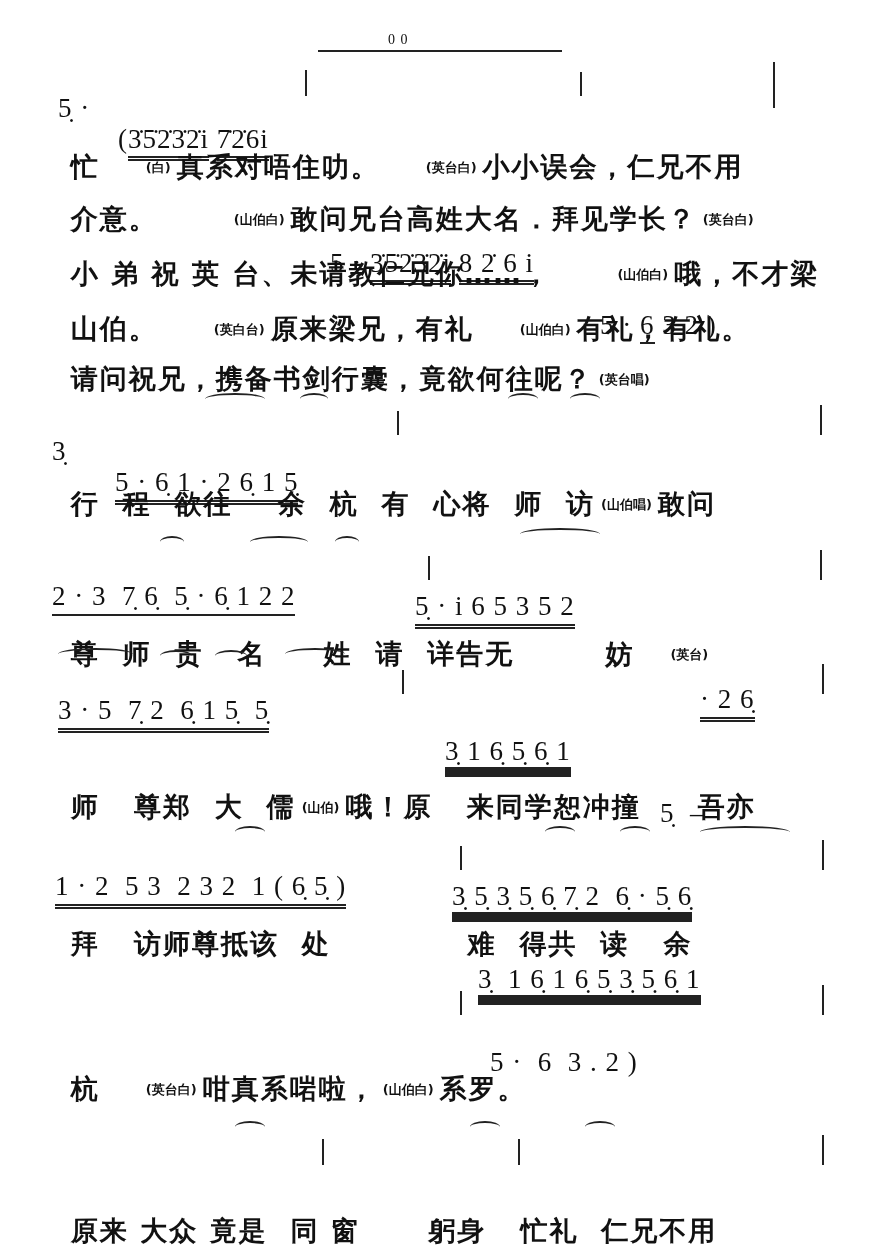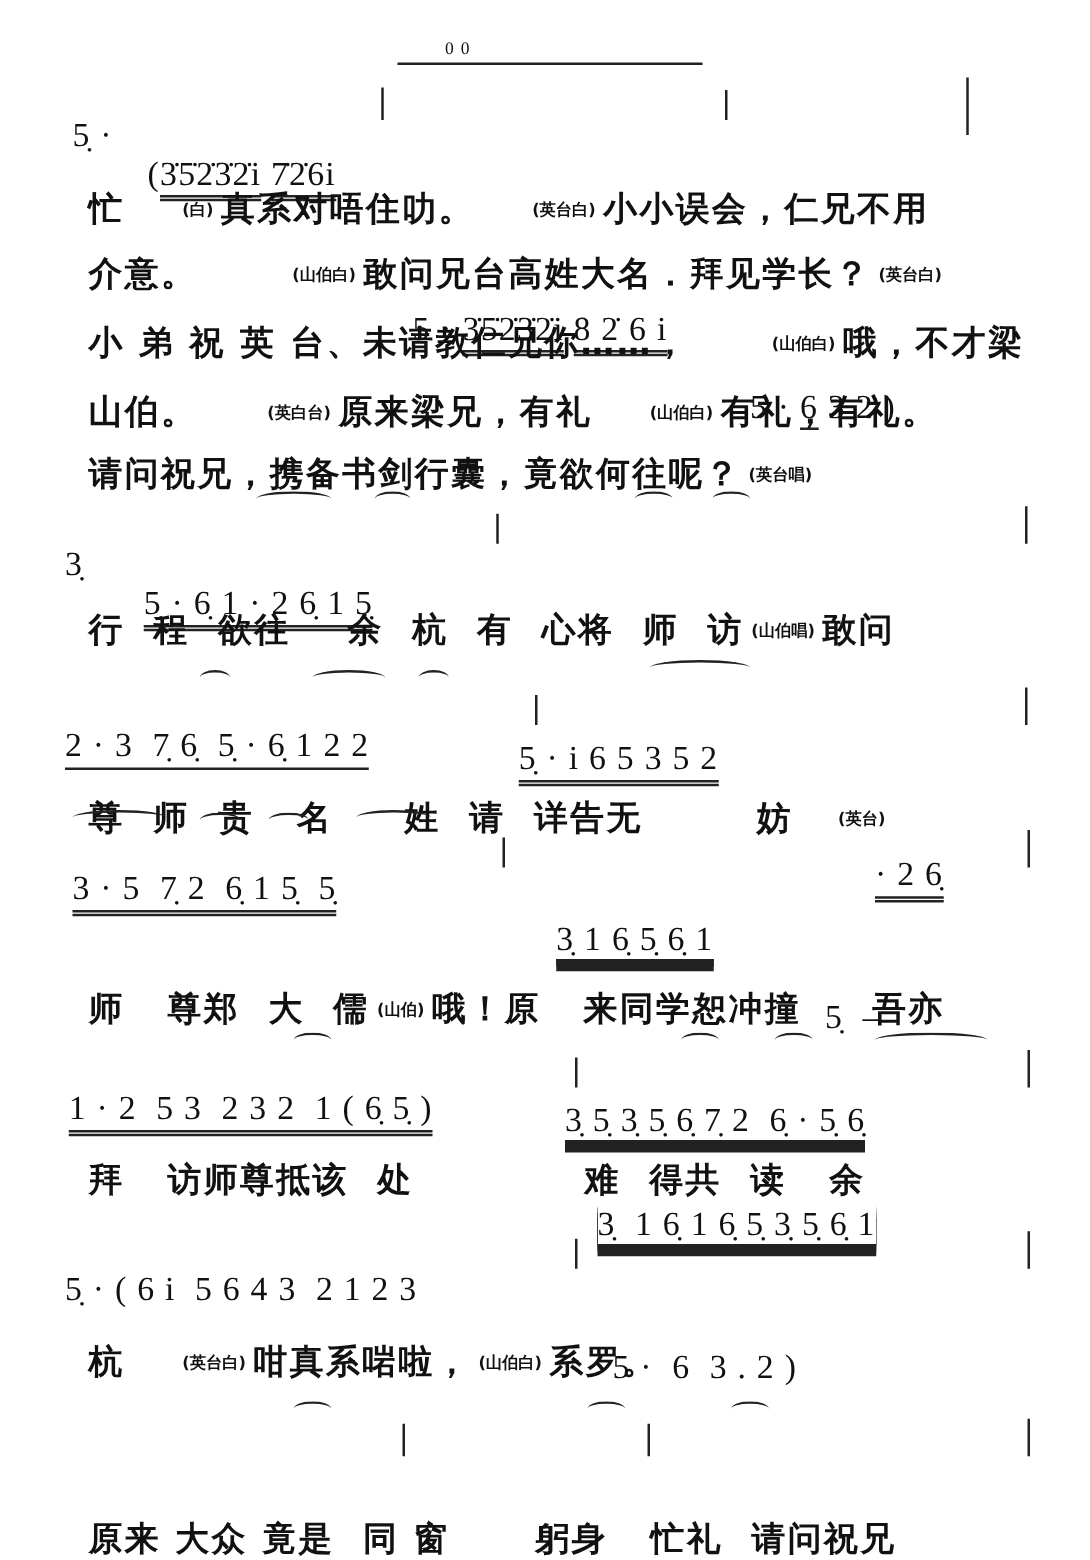--- a/index.html
+++ b/index.html
@@ -18,21 +18,21 @@
   .slur { position:absolute; border-top:2px solid #222; border-radius:50% 50% 0 0; height:10px; }
 </style>
 </head>
 <body>
 
 <div class="row notes" style="top:62px;">
   <span class="seg" style="left:58px;">5̣ ·</span>
   <span class="seg" style="left:118px;">(<span class="ul2">3̇5̇2̇3̇2̇i</span> <span class="ul2">7̇2̇6i</span></span>
   <div class="bar" style="left:305px; top:8px; height:26px;"></div>
   <div class="volta" style="left:318px; top:-12px; width:244px;"></div>
-  <span class="seg" style="left:356px; top:-30px; font-size:14px;">0 0</span>
+  <span class="seg" style="left:388px; top:-30px; font-size:14px;">0 0</span>
   <span class="seg" style="left:330px;">5 · <span class="ul2">3̇5̇2̇3̇2̇i</span> <span class="ul2">8 2̇ 6 i</span></span>
   <div class="bar" style="left:580px; top:10px; height:24px;"></div>
   <span class="seg" style="left:600px;">5 · <span class="ul1">6</span> 3 2 )</span>
   <div class="bar" style="left:773px; top:0px; height:46px;"></div>
 </div>
 
 <div class="row lyr" style="top:118px; left:48px;">
   <span>忙</span><span style="display:inline-block;width:40px"></span><span class="tag">(白)</span><span>真系对唔住叻。</span><span style="display:inline-block;width:40px"></span><span class="tag">(英台白)</span><span>小小误会，仁兄不用</span>
 </div>
 
@@ -102,34 +102,33 @@
   <div class="slur" style="left:545px; top:-14px; width:30px;"></div>
   <div class="slur" style="left:620px; top:-14px; width:30px;"></div>
   <div class="slur" style="left:700px; top:-14px; width:90px;"></div>
   <div class="bar" style="left:822px; top:0px; height:30px;"></div>
 </div>
 <div class="row lyr" style="top:895px; left:48px;">
   <span>拜   访师尊抵该  处            难  得共  读   余</span>
 </div>
 
 <div class="row notes" style="top:985px;">
-  <span class="seg" style="left:52px;">5̣ · ( 6 i  5 6 4 3  2 1 2 3</span>
   <div class="bar" style="left:460px; top:6px; height:24px;"></div>
   <span class="seg" style="left:490px;">5 ·  6  3 . 2 )</span>
   <div class="bar" style="left:822px; top:0px; height:30px;"></div>
 </div>
 <div class="row lyr" style="top:1040px; left:48px;">
   <span>杭</span><span style="display:inline-block;width:40px"></span><span class="tag">(英台白)</span><span>咁真系啱啦，</span><span class="tag">(山伯白)</span><span>系罗。</span>
 </div>
 
 <div class="row notes" style="top:1135px;">
   <div class="slur" style="left:235px; top:-14px; width:30px;"></div>
   <div class="bar" style="left:322px; top:4px; height:26px;"></div>
   
   <div class="slur" style="left:470px; top:-14px; width:30px;"></div>
   <div class="bar" style="left:518px; top:4px; height:26px;"></div>
   
   <div class="slur" style="left:585px; top:-14px; width:30px;"></div>
   <div class="bar" style="left:822px; top:0px; height:30px;"></div>
 </div>
 <div class="row lyr" style="top:1182px; left:48px;">
-  <span>原来 大众 竟是  同 窗      躬身   忙礼  请问祝兄</span>
+  <span>原来 大众 竟是  同 窗      躬身   忙礼  仁兄不用</span>
 </div>
 
 </body></html>

